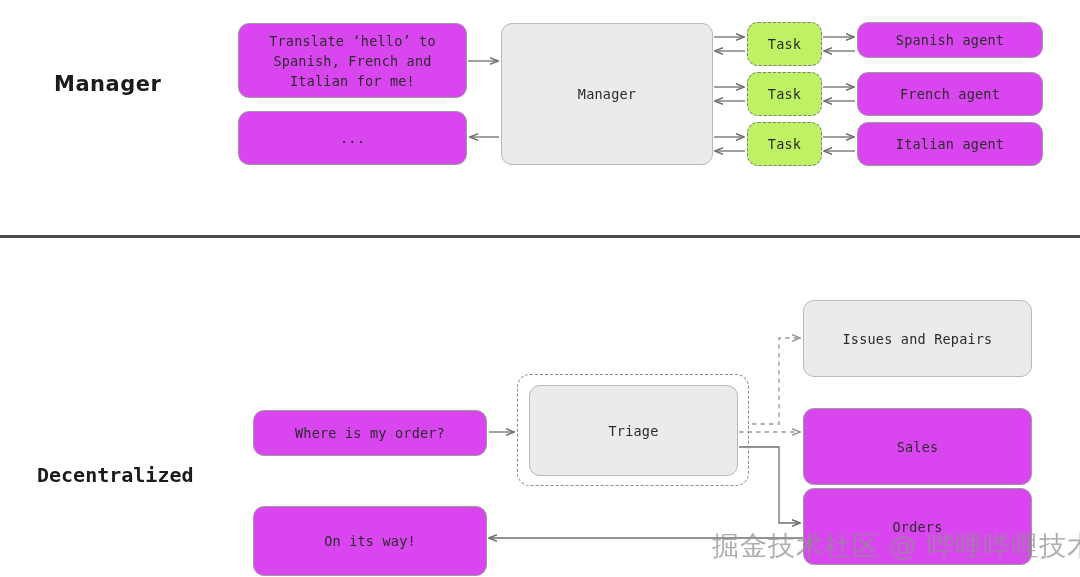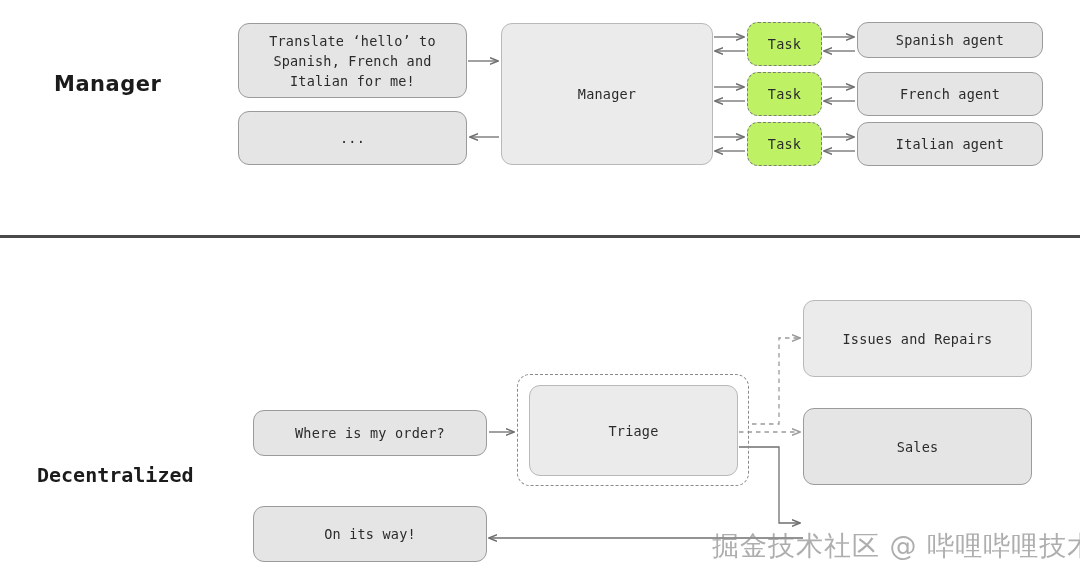--- a/index.html
+++ b/index.html
@@ -57,21 +57,21 @@
     align-items: center;
     justify-content: center;
     text-align: center;
     color: #2b2b2b;
     font-family: "DejaVu Sans Mono", "Liberation Mono", monospace;
     font-size: 13.5px;
     line-height: 20px;
     letter-spacing: 0.2px;
   }
   .node.white {
-    background: #e5e5e5;
+    background: #d946ef;
     border: 1.3px solid #9b9b9b;
     border-radius: 11px;
   }
   .node.gray {
     background: #ebebeb;
     border: 1.3px solid #b9b9b9;
     border-radius: 11px;
   }
   .node.dashed-gray {
     background: #bef264;
@@ -198,34 +198,37 @@
   </div>
 
   <div class="divider"></div>
 
   <div class="section-label label-decentralized">Decentralized</div>
 
   <div class="node white" style="left:253px; top:410px; width:234px; height:46px;">
     <span>Where is my order?</span>
   </div>
 
-  <div class="node white" style="left:253px; top:506px; width:234px; height:56px;">
+  <div class="node white" style="left:253px; top:506px; width:234px; height:70px;">
     <span>On its way!</span>
   </div>
 
   <div class="node dashed-wrap" style="left:517px; top:374px; width:232px; height:112px;"></div>
 
   <div class="node gray" style="left:529px; top:385px; width:209px; height:91px;">
     <span>Triage</span>
   </div>
 
   <div class="node gray" style="left:803px; top:300px; width:229px; height:77px;">
     <span>Issues and Repairs</span>
   </div>
 
   <div class="node white" style="left:803px; top:408px; width:229px; height:77px;">
     <span>Sales</span>
   </div>
 
+  <div class="node white" style="left:803px; top:488px; width:229px; height:77px;">
+    <span>Orders</span>
+  </div>
 
   <div class="watermark">掘金技术社区 @ 哔哩哔哩技术</div>
 
 </div>
 
 </body></html>

